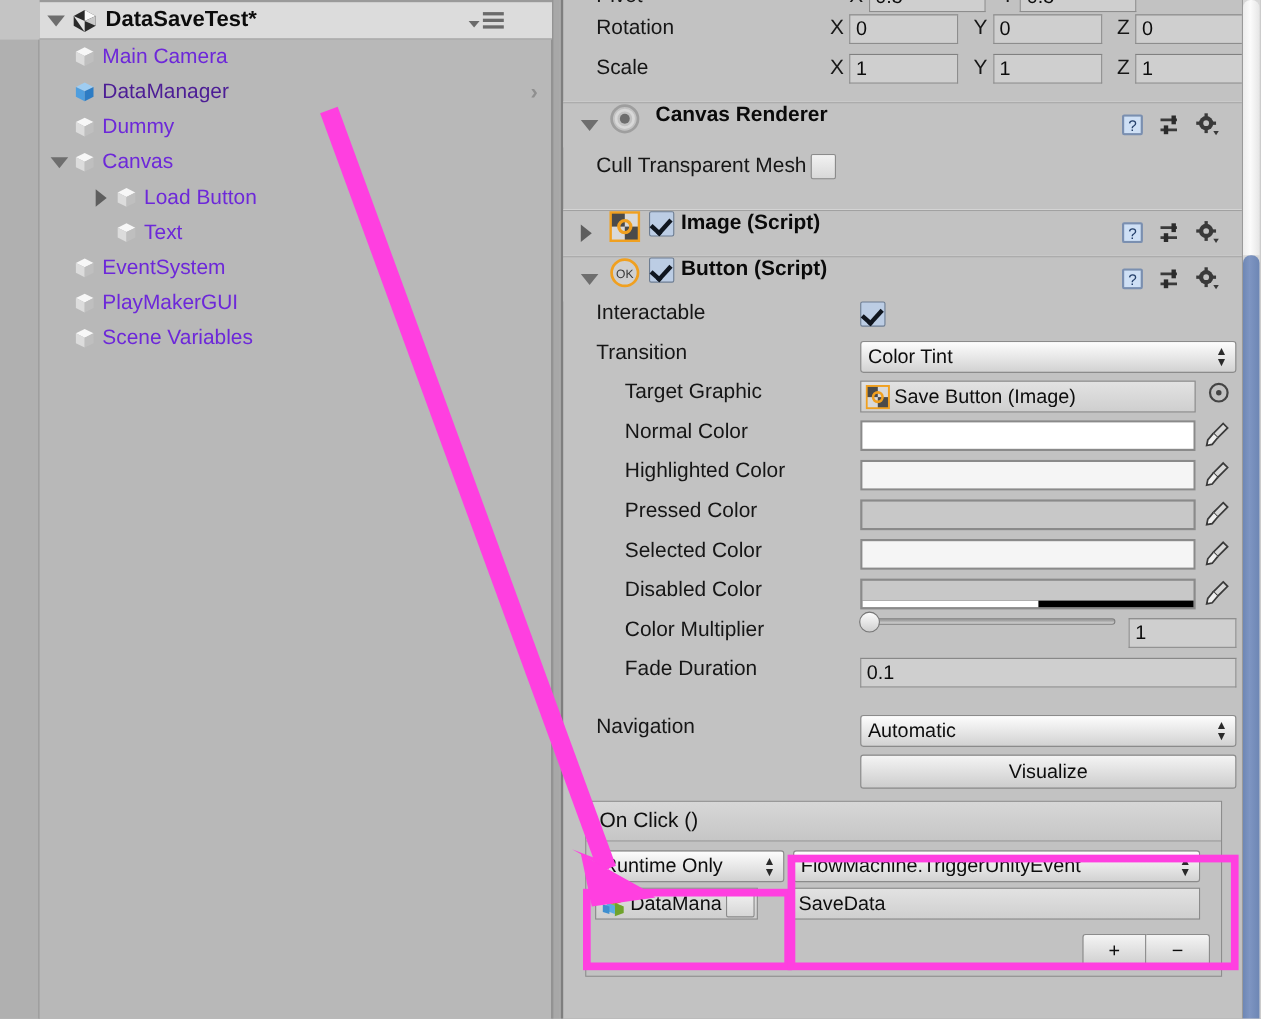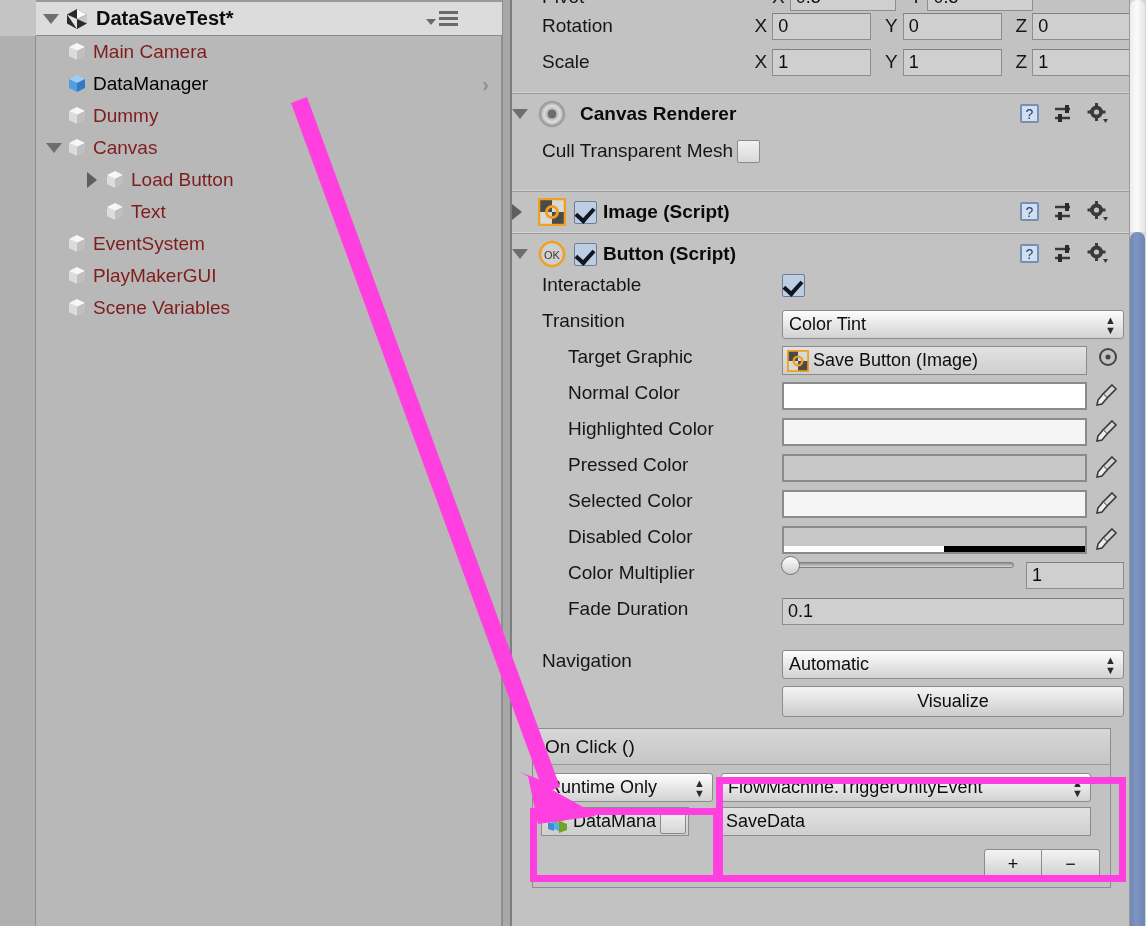--- a/index.html
+++ b/index.html
@@ -69,23 +69,23 @@
     height: 32px; display: flex; align-items: center; position: relative;
     padding-left: 6px;
   }
   .h-row.selected { background: #8a8a8a; }
   .h-row.selected .h-label { color: #ffffff; }
   .h-fold { width: 24px; display:flex; align-items:center; justify-content:center; flex:0 0 24px; }
   .cube-icon {
     width: 22px; height: 22px; flex: 0 0 22px; position: relative; margin-right: 5px;
   }
   .h-label {
-    font-size: 19px; color: #7f1d1d; white-space: nowrap;
-  }
-  .h-label.blue { color: #000000; }
+    font-size: 19px; color: #6d28d9; white-space: nowrap;
+  }
+  .h-label.blue { color: #4c1d95; }
   .h-chevron {
     position: absolute; right: 12px; top: 5px;
     font-size: 20px; color: #8f8f8f; font-weight: bold;
   }
   #hier-right-edge {
     position:absolute; left:502px; top:0; width:7px; height:926px;
     background:#a8a8a8; border-left:1px solid #8e8e8e;
   }
 
   
@@ -122,21 +122,21 @@
     height: 27px; background: #cfcfcf;
     border: 1px solid #8d8d8d; border-top-color:#808080;
     font-size: 18px; color: #0d0d0d; padding: 0 5px;
     display: flex; align-items: center;
   }
   .nf-w { width: 106px; }
   .sep-line { height: 2px; background: #9b9b9b; border-top:1px solid #d4d4d4; }
 
   
   .comp-hdr {
-    height: 40px; display: flex; align-items: center; 
+    height: 40px; display: flex; padding-left: 16px;
     background: #c2c2c2; position: relative;
   }
   .comp-hdr .fold { width: 26px; display:flex; align-items:center; }
   .comp-icon { width: 28px; height: 28px; margin-right: 8px; position: relative; flex:0 0 28px; }
   .comp-title { font-size: 19px; font-weight: bold; color: #0a0a0a; margin-left: 6px; }
   .hdr-btns { position: absolute; right: 22px; top: 8px; display: flex; gap: 11px; align-items:center; }
   .icon-help, .icon-preset, .icon-gear { width: 23px; height: 23px; position: relative; }
 
   .chk {
     width: 23px; height: 23px; background: #bccde4;

